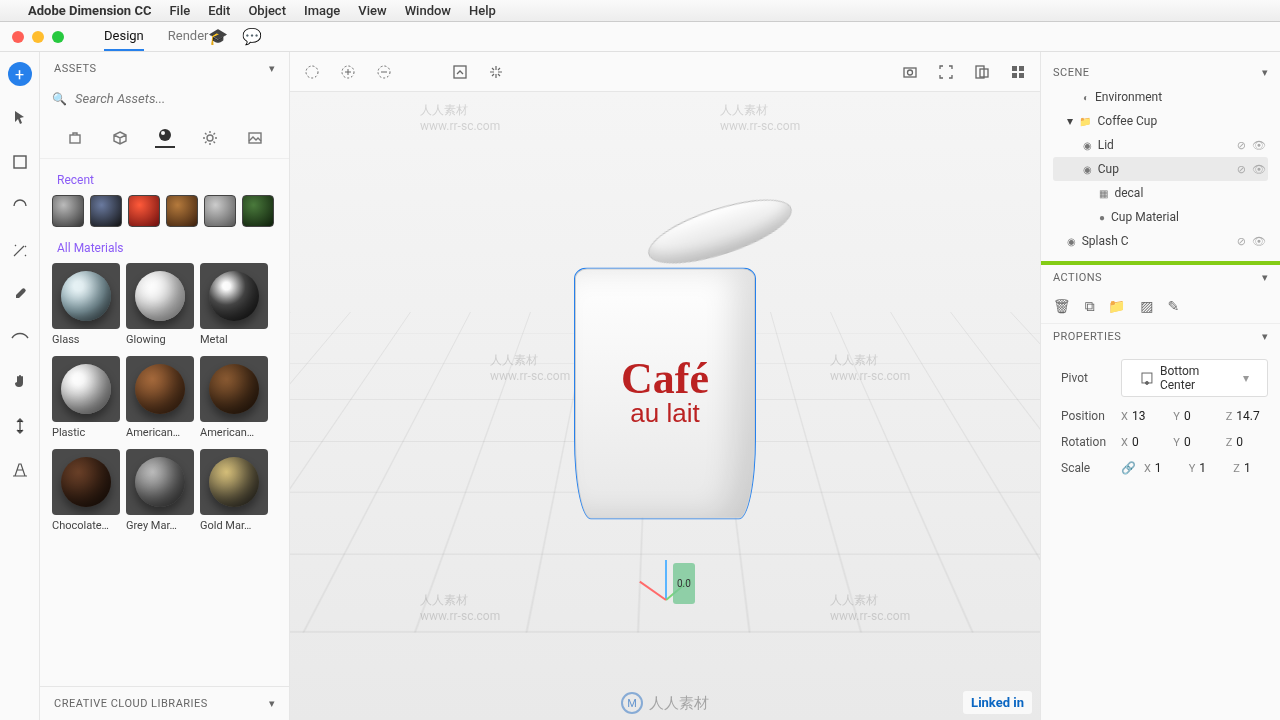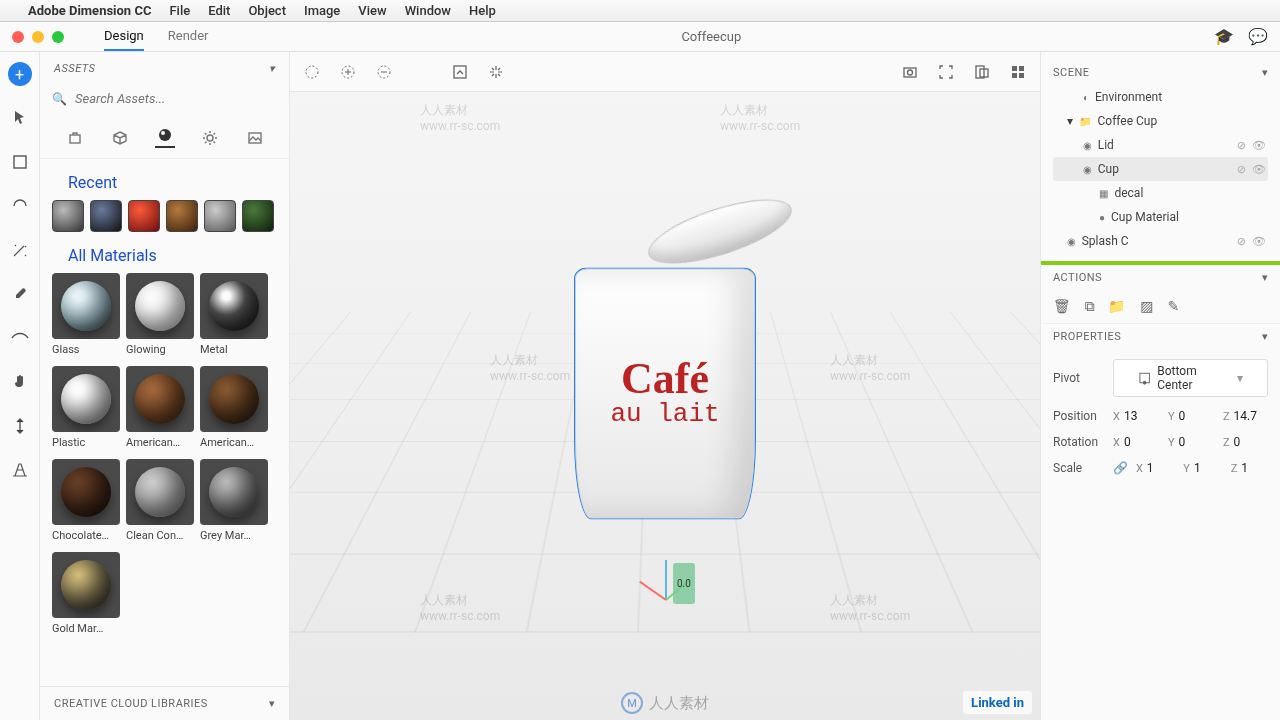--- a/index.html
+++ b/index.html
@@ -15,65 +15,65 @@
 .tabs { display:flex; gap:24px; margin-left:40px; font-size:13px; }
 .tabs div { padding:6px 0; cursor:pointer; color:#777; }
 .tabs .active { color:#111; border-bottom:2px solid #2680eb; }
 .doc-title { flex:1; text-align:center; color:#666; font-size:13px; }
 .title-icons { display:flex; gap:14px; color:#888; font-size:16px; }
 .main { display:flex; height:668px; }
 .toolcol { width:40px; background:#fafafa; border-right:1px solid #e6e6e6; display:flex; flex-direction:column; align-items:center; padding-top:10px; gap:20px; color:#555; }
 .toolcol .tool { width:24px; height:24px; display:flex; align-items:center; justify-content:center; cursor:pointer; }
 .add-btn { width:24px; height:24px; border-radius:50%; background:#2680eb; color:#fff; font-size:16px; display:flex; align-items:center; justify-content:center; }
 .assets { width:250px; background:#fafafa; border-right:1px solid #e6e6e6; display:flex; flex-direction:column; }
-.panel-head { display:flex; align-items:center; justify-content:space-between; padding:10px 14px 8px; font-size:11px; letter-spacing:.5px; color:#666;font-style:italic; }
+.panel-head { display:flex; align-items:center; justify-content:space-between; padding:10px 14px 8px; font-size:11px; letter-spacing:.5px; color:#666; }
 .search { display:flex; align-items:center; padding:2px 12px 10px; }
 .search input { flex:1; border:none; background:transparent; padding:6px 8px; font-size:13px; font-style:italic; color:#999; outline:none; }
 .asset-tabs { display:flex; justify-content:space-around; padding:6px 12px 10px; border-bottom:1px solid #eee; color:#777; }
 .asset-tabs div { width:20px; height:20px; display:flex; align-items:center; justify-content:center; cursor:pointer; }
 .asset-tabs .active { border-bottom:2px solid #333; padding-bottom:4px; }
 .assets-body { flex:1; overflow:auto; padding:10px 12px; }
-.section-label { font-size:16px; color:#1d4ed8; margin:4px 16px 8px; }
+.section-label { font-size:12px; color:#8b5cf6; margin:4px 5px 8px; }
 .recent-row { display:flex; gap:6px; margin-bottom:14px; }
 .recent-row .sw { width:32px; height:32px; border-radius:4px; background:radial-gradient(circle at 35% 30%, #888, #222); border:1px solid #444; }
 .grid { display:flex; flex-wrap:wrap; gap:10px; }
 .mat { width:64px; display:flex; flex-direction:column; gap:4px; }
 .mat .ball { width:68px; height:66px; border-radius:4px; background:#555; display:flex; align-items:center; justify-content:center; overflow:hidden; }
 .mat .ball .sphere { width:50px; height:50px; border-radius:50%; }
 .mat .lbl { font-size:11px; color:#444; white-space:nowrap; overflow:hidden; text-overflow:ellipsis; }
 .cc-lib { border-top:1px solid #e6e6e6; padding:10px 14px; font-size:11px; letter-spacing:.5px; color:#666; display:flex; justify-content:space-between; }
 .viewport { flex:1; display:flex; flex-direction:column; background:#eee; position:relative; }
 .vp-toolbar { height:40px; background:#fafafa; border-bottom:1px solid #e6e6e6; display:flex; align-items:center; padding:0 14px; gap:20px; color:#666; font-size:14px; }
 .vp-toolbar .spacer { flex:1; }
 .canvas { flex:1; position:relative; background:linear-gradient(#f5f5f5,#e9e9e9); overflow:hidden; }
 .floor { position:absolute; left:0; right:0; bottom:0; top:35%; background:
   repeating-linear-gradient(0deg, rgba(0,0,0,.06) 0 1px, transparent 1px 60px),
   repeating-linear-gradient(90deg, rgba(0,0,0,.06) 0 1px, transparent 1px 60px);
   transform:perspective(800px) rotateX(65deg); transform-origin:top; }
 .cup-wrap{position:absolute; left:50%; top:50%; transform:translate(-50%,-55%);}
 .cup { width:180px; height:250px; background:linear-gradient(#fff,#e7e7e7); border-radius:12px 12px 16px 16px / 10px 10px 80px 80px; border:1px solid #ccc; box-shadow:inset -20px 0 30px rgba(0,0,0,.12); display:flex; flex-direction:column; align-items:center; justify-content:center; position:relative; outline:1px solid #2680eb; }
 .cup .cafe { font-family:Georgia,serif; font-weight:700; font-size:44px; color:#b22; line-height:.9; }
-.cup .au { font-family:Liberation Mono, monospace; font-size:26px; color:#b22; }
+.cup .au { font-family:Liberation Sans, sans-serif; font-size:26px; color:#b22; }
 .lid { position:absolute; top:-60px; right:-40px; width:150px; height:46px; background:linear-gradient(#fff,#d9d9d9); border-radius:50%; border:1px solid #bbb; transform:rotate(-18deg); box-shadow:inset 0 -8px 12px rgba(0,0,0,.12); }
 .gizmo { position:absolute; left:50%; bottom:120px; width:60px; height:60px; transform:translateX(-50%); }
 .gizmo .ax { position:absolute; left:30px; bottom:0; width:2px; height:40px; transform-origin:bottom; }
 .watermark { position:absolute; color:rgba(0,0,0,.15); font-size:12px; pointer-events:none; }
 .rpanel { width:240px; background:#fafafa; border-left:1px solid #e6e6e6; display:flex; flex-direction:column; font-size:12px; }
 .rpanel .section { border-bottom:4px solid #84cc16; padding:8px 12px; }
 .rpanel .sec-title { font-size:11px; letter-spacing:.5px; color:#666; display:flex; justify-content:space-between; padding:6px 0; }
 .tree { list-style:none; }
 .tree li { padding:5px 2px; display:flex; align-items:center; gap:6px; color:#444; cursor:pointer; position:relative; }
 .tree li .row-icons { margin-left:auto; display:flex; gap:6px; color:#aaa; font-size:11px; }
 .tree .sel { background:#eaeaea; border-radius:3px; }
 .tree .ind1 { padding-left:14px; } .tree .ind2 { padding-left:30px; } .tree .ind3 { padding-left:46px; }
 .actions-row { display:flex; gap:14px; padding:8px 12px; color:#666; font-size:14px; border-bottom:1px solid #eee; }
 .props { padding:10px 12px; display:flex; flex-direction:column; gap:12px; }
-.prow { display:flex; align-items:center; gap:8px; }
+.prow { display:flex; align-items:center; gap:8px;margin-left:8px; }
 .prow .plabel { width:52px; color:#555; }
-.prow .pivot-sel { flex:1; border:1px solid #ddd; background:#fff; padding:4px 24px; border-radius:3px; display:flex; align-items:center; gap:6px; font-size:12px; color:#333; }
+.prow .pivot-sel { flex:1; border:1px solid #ddd; background:#fff; padding:4px 18px; border-radius:3px; display:flex; align-items:center; gap:6px; font-size:12px; color:#333; }
 .xyz { display:flex; gap:10px; flex:1; }
 .xyz .fld { display:flex; align-items:center; gap:4px; flex:1; }
 .xyz .fld .ax { color:#888; font-size:11px; }
 .xyz .fld .val { color:#222; font-size:12px; }
 svg { display:block; }
 </style>
 </head>
 <body>
 
 <div class="menubar">
@@ -91,21 +91,20 @@
 <div class="titlebar">
   <div class="traffic">
     <div class="t-red"></div>
     <div class="t-yel"></div>
     <div class="t-grn"></div>
   </div>
   <div class="tabs">
     <div class="active">Design</div>
     <div>Render</div>
   </div>
-  <div class="doc-title">Coffeecup</div>
   <div class="title-icons">
     <span>🎓</span>
     <span>💬</span>
   </div>
 </div>
 
 <div class="main">
 
   <div class="toolcol">
     <div class="tool">
@@ -244,26 +243,20 @@
             <div class="ball" style="background: rgb(74, 74, 74);">
               <div class="sphere" style="background: radial-gradient(circle at 35% 30%, rgb(138, 90, 50), rgb(47, 28, 13)); box-shadow: rgba(0, 0, 0, 0.5) -10px -10px 20px inset, rgba(0, 0, 0, 0.4) 0px 6px 10px;"></div>
             </div>
             <div class="lbl">American…</div>
           </div>
           <div class="mat">
             <div class="ball" style="background: rgb(74, 74, 74);">
               <div class="sphere" style="background: radial-gradient(circle at 35% 30%, rgb(106, 64, 40), rgb(32, 18, 10)); box-shadow: rgba(0, 0, 0, 0.5) -10px -10px 20px inset, rgba(0, 0, 0, 0.4) 0px 6px 10px;"></div>
             </div>
             <div class="lbl">Chocolate…</div>
-          </div>
-          <div class="mat">
-            <div class="ball" style="background: rgb(74, 74, 74);">
-              <div class="sphere" style="background: radial-gradient(circle at 35% 30%, rgb(207, 207, 207), rgb(138, 138, 138)); box-shadow: rgba(0, 0, 0, 0.5) -10px -10px 20px inset, rgba(0, 0, 0, 0.4) 0px 6px 10px;"></div>
-            </div>
-            <div class="lbl">Clean Con…</div>
           </div>
           <div class="mat">
             <div class="ball" style="background: rgb(74, 74, 74);">
               <div class="sphere" style="background: radial-gradient(circle at 35% 30%, rgb(189, 189, 189), rgb(68, 68, 68)); box-shadow: rgba(0, 0, 0, 0.5) -10px -10px 20px inset, rgba(0, 0, 0, 0.4) 0px 6px 10px;"></div>
             </div>
             <div class="lbl">Grey Mar…</div>
           </div>
           <div class="mat">
             <div class="ball" style="background: rgb(74, 74, 74);">
               <div class="sphere" style="background: radial-gradient(circle at 35% 30%, rgb(215, 192, 122), rgb(42, 42, 42)); box-shadow: rgba(0, 0, 0, 0.5) -10px -10px 20px inset, rgba(0, 0, 0, 0.4) 0px 6px 10px;"></div>

